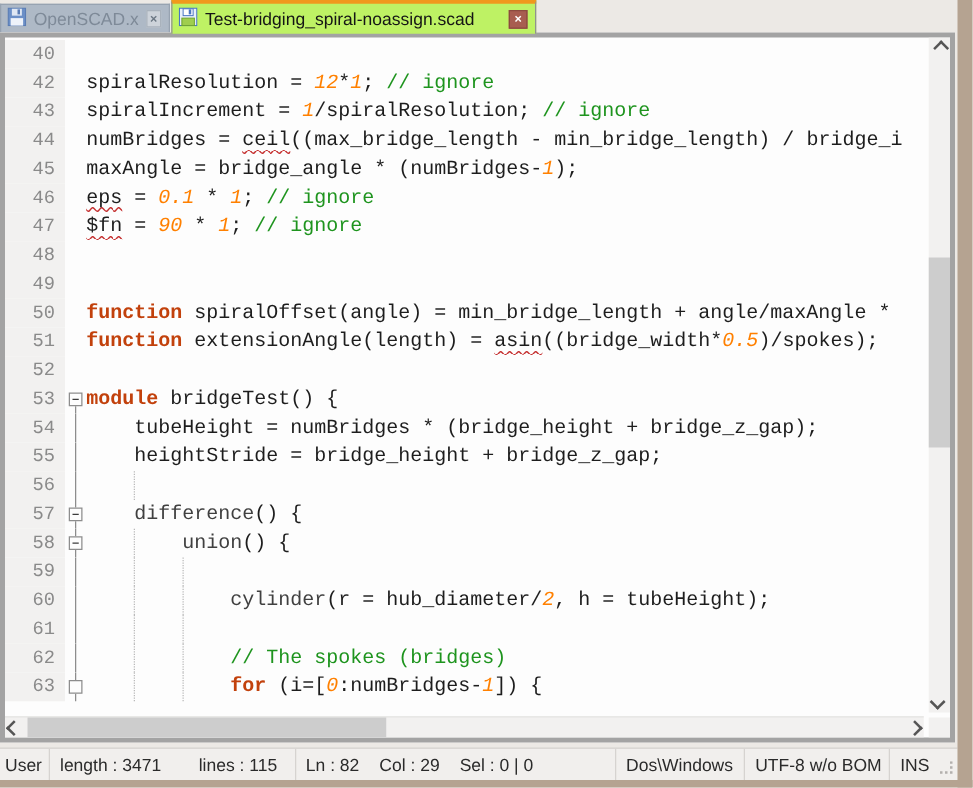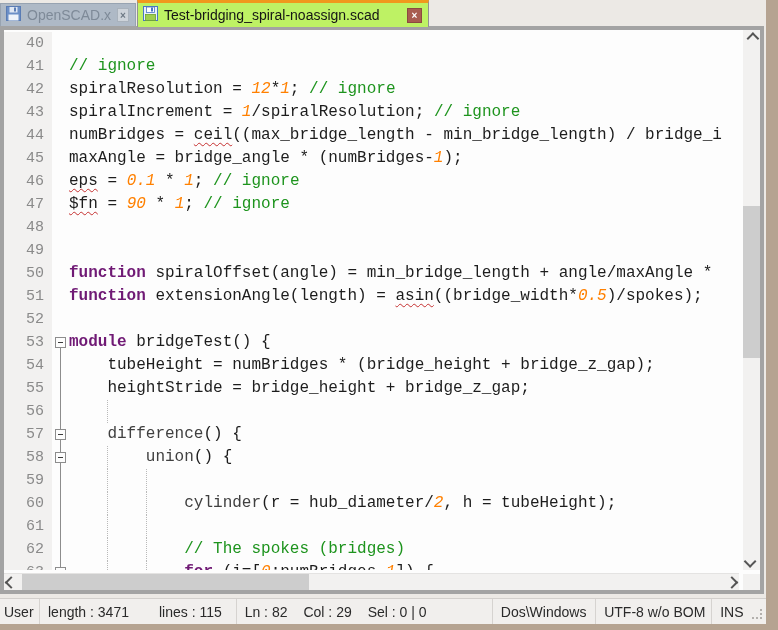--- a/index.html
+++ b/index.html
@@ -37,21 +37,21 @@
   .foldcol{flex:0 0 17px;position:relative;background:#fdfdfd;}
   .foldline{position:absolute;left:8px;top:0;bottom:0;width:1px;background:#8d8d8d;}
   .foldline.below{top:16px;}
   .foldbox{position:absolute;left:3px;top:6px;width:9px;height:9px;background:#fdfdfd;
        border:1px solid #8d8d8d;}
   .foldbox .minus{position:absolute;left:2px;top:4px;width:5px;height:1px;background:#3c3c3c;}
   .codecell{position:relative;white-space:pre;color:#1d1d1d;}
   .guide{position:absolute;top:0;bottom:0;width:0;border-left:1px dotted #b9b9b9;}
   .cm{color:#1e941e;}
   .nu{color:#ff8000;font-style:italic;}
-  .kw{color:#701a75;font-weight:bold;}
+  .kw{color:#c2410c;font-weight:bold;}
   .md{color:#404040;}
   .sp{text-decoration:underline;text-decoration-style:wavy;text-decoration-color:#c53030;
       text-decoration-thickness:1px;text-underline-offset:3px;}
 
   
   .vscroll{position:absolute;top:0;right:0;width:17px;height:540px;background:#f2f1f0;}
   .hscroll{position:absolute;left:0;bottom:0;height:16px;width:735px;background:#f2f1f0;
        border-top:1px solid #e4e3e2;}
   .corner{position:absolute;right:0;bottom:0;width:17px;height:16px;background:#f2f1f0;}
   .vthumb{position:absolute;left:0;width:17px;top:176px;height:152px;background:#cdcdcd;}
@@ -111,25 +111,20 @@
 
   <div class="editor-frame">
     <div class="code-viewport">
       <div class="code-lines" id="code-lines">
           <div class="row">
             <div class="lnum">40</div>
             <div class="foldcol"></div>
             <div class="codecell"></div>
           </div>
           <div class="row">
-            <div class="lnum">41</div>
-            <div class="foldcol"></div>
-            <div class="codecell"><span class="cm">// ignore</span></div>
-          </div>
-          <div class="row">
             <div class="lnum">42</div>
             <div class="foldcol"></div>
             <div class="codecell"><span>spiralResolution = </span><span class="nu">12</span><span>*</span><span class="nu">1</span><span>; </span><span class="cm">// ignore</span></div>
           </div>
           <div class="row">
             <div class="lnum">43</div>
             <div class="foldcol"></div>
             <div class="codecell"><span>spiralIncrement = </span><span class="nu">1</span><span>/spiralResolution; </span><span class="cm">// ignore</span></div>
           </div>
           <div class="row">

